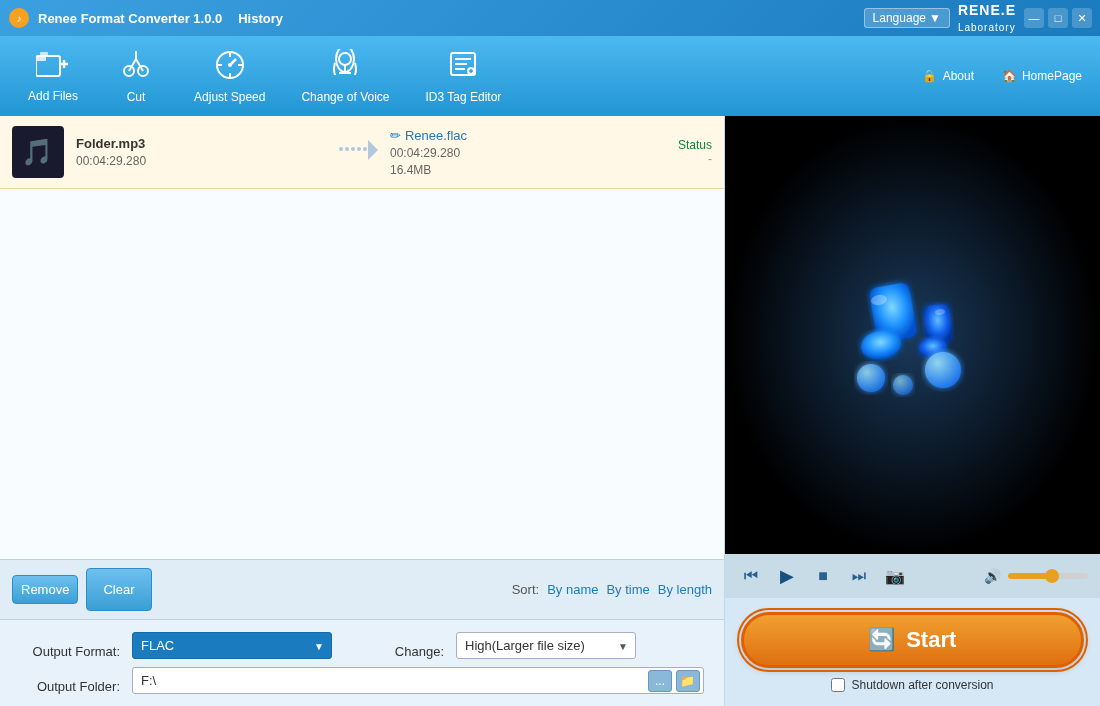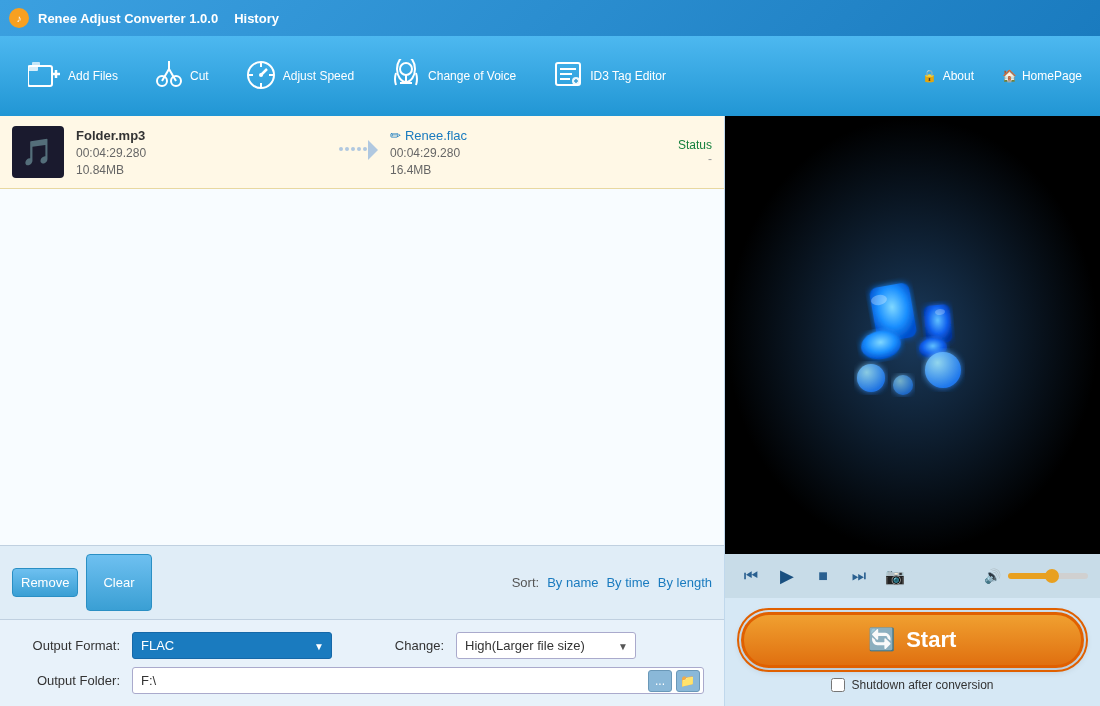--- a/index.html
+++ b/index.html
@@ -81,20 +81,21 @@
     .toolbar {
       background: linear-gradient(180deg, #4db8f0 0%, #2196d4 100%);
       height: 80px;
       display: flex;
       align-items: center;
       padding: 0 10px;
       gap: 0;
     }
     .toolbar-item {
       display: flex;
+      flex-direction: column;
       align-items: center;
       justify-content: center;
       gap: 6px;
       padding: 8px 18px;
       cursor: pointer;
       border-radius: 5px;
       color: white;
       min-width: 80px;
     }
     .toolbar-item .icon {
@@ -223,21 +224,21 @@
       color: white;
       padding: 6px 8px;
       border-radius: 4px;
       cursor: pointer;
       font-size: 13px;
     }
     .btn-clear {
       background: linear-gradient(180deg, #6ec0f0 0%, #3a9fd4 100%);
       border: 1px solid #2a8fc4;
       color: white;
-      padding: 20px 16px;
+      padding: 13px 16px;
       border-radius: 4px;
       cursor: pointer;
       font-size: 13px;
     }
     .sort-controls {
       margin-left: auto;
       display: flex;
       gap: 8px;
       color: #555;
       font-size: 13px;
@@ -252,21 +253,21 @@
     }
 
     
     .output-settings {
       background: #e8f2fa;
       padding: 12px 20px;
       border-top: 1px solid #c0d0e0;
     }
     .settings-row {
       display: flex;
-      align-items: center;
+      align-items: flex-end;
       gap: 12px;
       margin-bottom: 8px;
     }
     .settings-row:last-child {
       margin-bottom: 0;
     }
     .settings-label {
       font-size: 13px;
       color: #333;
       min-width: 100px;
@@ -481,22 +482,37 @@
   </style>
 </head>
 <body>
 
 <div class="title-bar">
   <div class="title-bar-left">
     <svg class="title-bar-logo" viewBox="0 0 22 22">
       <circle cx="11" cy="11" r="10" fill="#f8a020"></circle>
       <text x="11" y="15" text-anchor="middle" fill="white" font-size="10" font-weight="bold">♪</text>
     </svg>
-    <span class="title-bar-title">Renee Adjust Converter 1.0.0</span>
+    <span class="title-bar-title">Renee Format Converter 1.0.0</span>
     <span class="title-bar-title" style="cursor:pointer; margin-left:8px; font-weight:bold;">History</span>
+  </div>
+  <div class="title-bar-right">
+    <button class="lang-btn">
+      <span>Language</span>
+      <span>▼</span>
+    </button>
+    <span class="renee-logo">
+      <span>RENE.E</span><br>
+      <span style="font-size:10px; font-weight:normal;">Laboratory</span>
+    </span>
+    <div class="win-controls">
+      <button class="win-btn">—</button>
+      <button class="win-btn">□</button>
+      <button class="win-btn">✕</button>
+    </div>
   </div>
 </div>
 
 <div class="toolbar">
   <div class="toolbar-item">
     <span class="icon">
       <svg width="34" height="28" viewBox="0 0 34 28">
         <rect x="0" y="6" width="24" height="20" rx="2" fill="none" stroke="white" stroke-width="2"></rect>
         <rect x="0" y="6" width="10" height="5" rx="1" fill="white" opacity="0.8"></rect>
         <rect x="4" y="2" width="8" height="5" rx="1" fill="white" opacity="0.7"></rect>
@@ -583,21 +599,20 @@
 
     <div class="file-list">
 
       <div class="file-row">
         <div class="file-thumb">
           <span style="font-size:26px;">🎵</span>
         </div>
         <div class="file-info">
           <div class="file-name">Folder.mp3</div>
           <div class="file-meta">00:04:29.280</div>
-          <div class="file-meta">10.84MB</div>
         </div>
         <div class="file-arrow">
           <svg width="40" height="20" viewBox="0 0 40 20">
             <defs>
               <pattern id="dots" x="0" y="0" width="6" height="6" patternUnits="userSpaceOnUse">
                 <circle cx="3" cy="3" r="2" fill="#b0c8e0"></circle>
               </pattern>
             </defs>
             <rect x="0" y="7" width="30" height="6" fill="url(#dots)"></rect>
             <polygon points="30,0 40,10 30,20" fill="#b0c8e0"></polygon>

